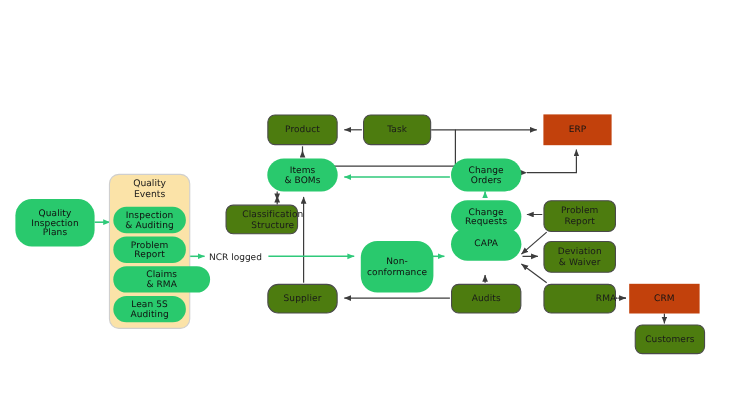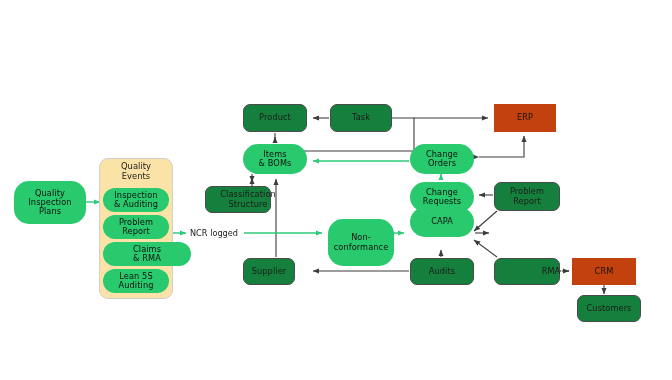--- a/index.html
+++ b/index.html
@@ -34,21 +34,21 @@
     display: flex;
     align-items: center;
     justify-content: center;
     text-align: center;
     line-height: 1.12;
     color: #1a1a1a;
     white-space: pre-line;
     letter-spacing: 0.1px;
   }
   .node-white {
-    background: #15803d;
+    background: #4d7c0f;
     border: 1px solid #4a4a4a;
     border-radius: 7px;
     font-size: 8.2px;
   }
   .node-green {
     background: #2ecc71;
     background: #29c96d;
     border: none;
     border-radius: 15px;
     font-size: 8.2px;
@@ -195,22 +195,24 @@
 Requests</div>
 
   <div class="node node-white" style="left:494px; top:182px; width:66px; height:29px;">Problem
 Report</div>
 
   <div class="node node-green" style="left:328px; top:219px; width:66px; height:47px;">Non-
 conformance</div>
 
   <div class="node node-green" style="left:410px; top:207px; width:64px; height:30px;">CAPA</div>
 
-
-  <div class="node node-white" style="left:243px; top:258px; width:52px; height:27px;">Supplier</div>
+  <div class="node node-white" style="left:494px; top:219px; width:66px; height:29px;">Deviation
+&amp; Waiver</div>
+
+  <div class="node node-white" style="left:243px; top:258px; width:64px; height:27px;border-radius:10px;">Supplier</div>
 
   <div class="node node-white" style="left:410px; top:258px; width:64px; height:27px;">Audits</div>
 
   <div class="node node-white" style="left:494px; top:258px; width:66px; height:27px;padding-left:48px;">RMA</div>
 
   <div class="node node-gray" style="left:572px; top:258px; width:64px; height:27px;">CRM</div>
 
   <div class="node node-white" style="left:577px; top:295px; width:64px; height:27px;">Customers</div>
 
 </div>

